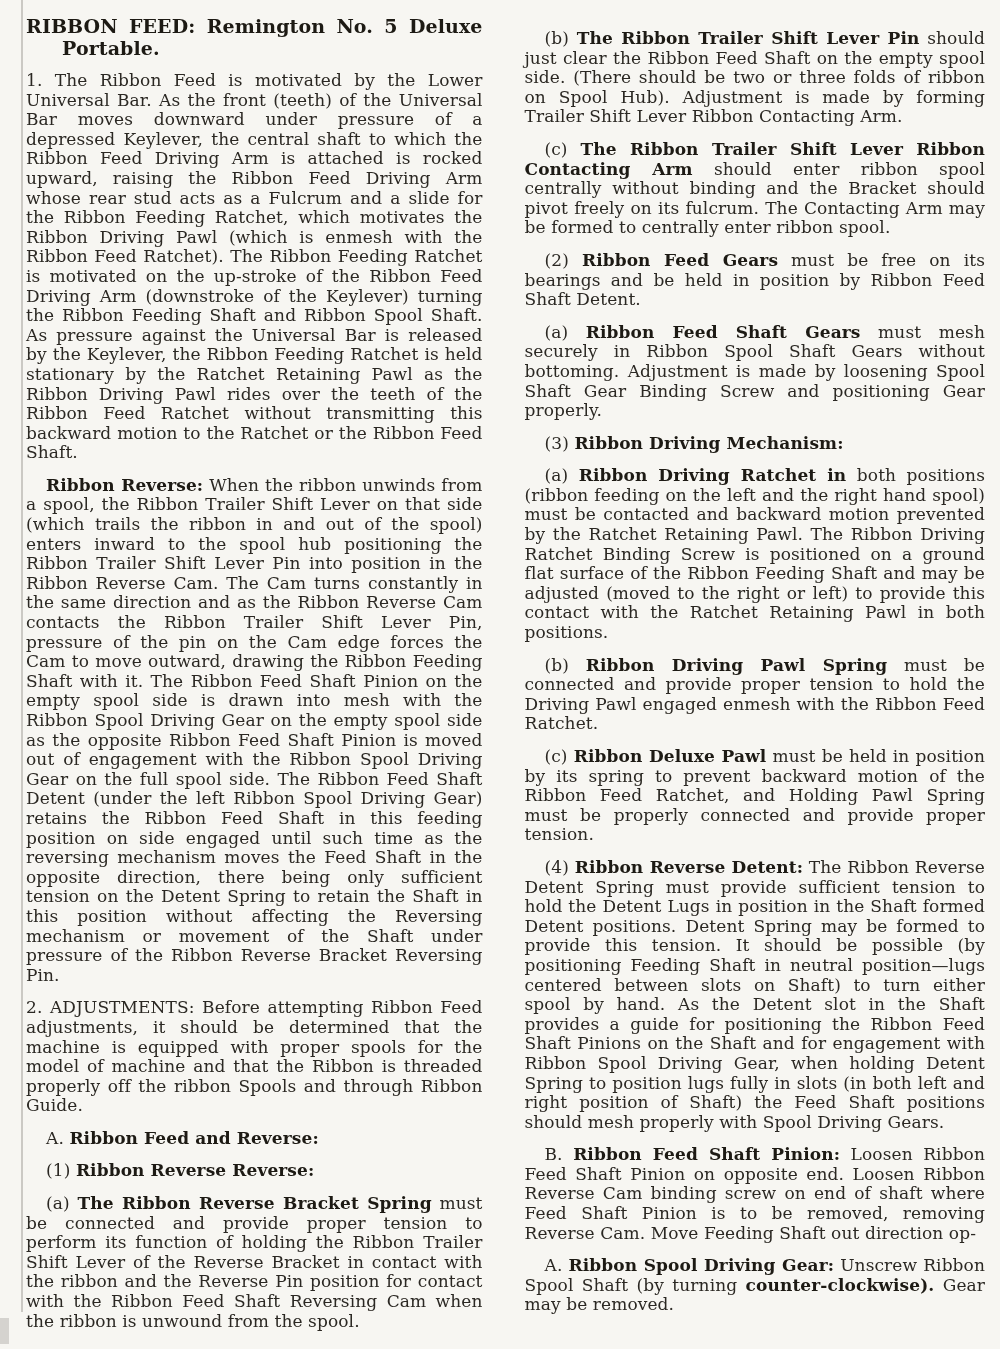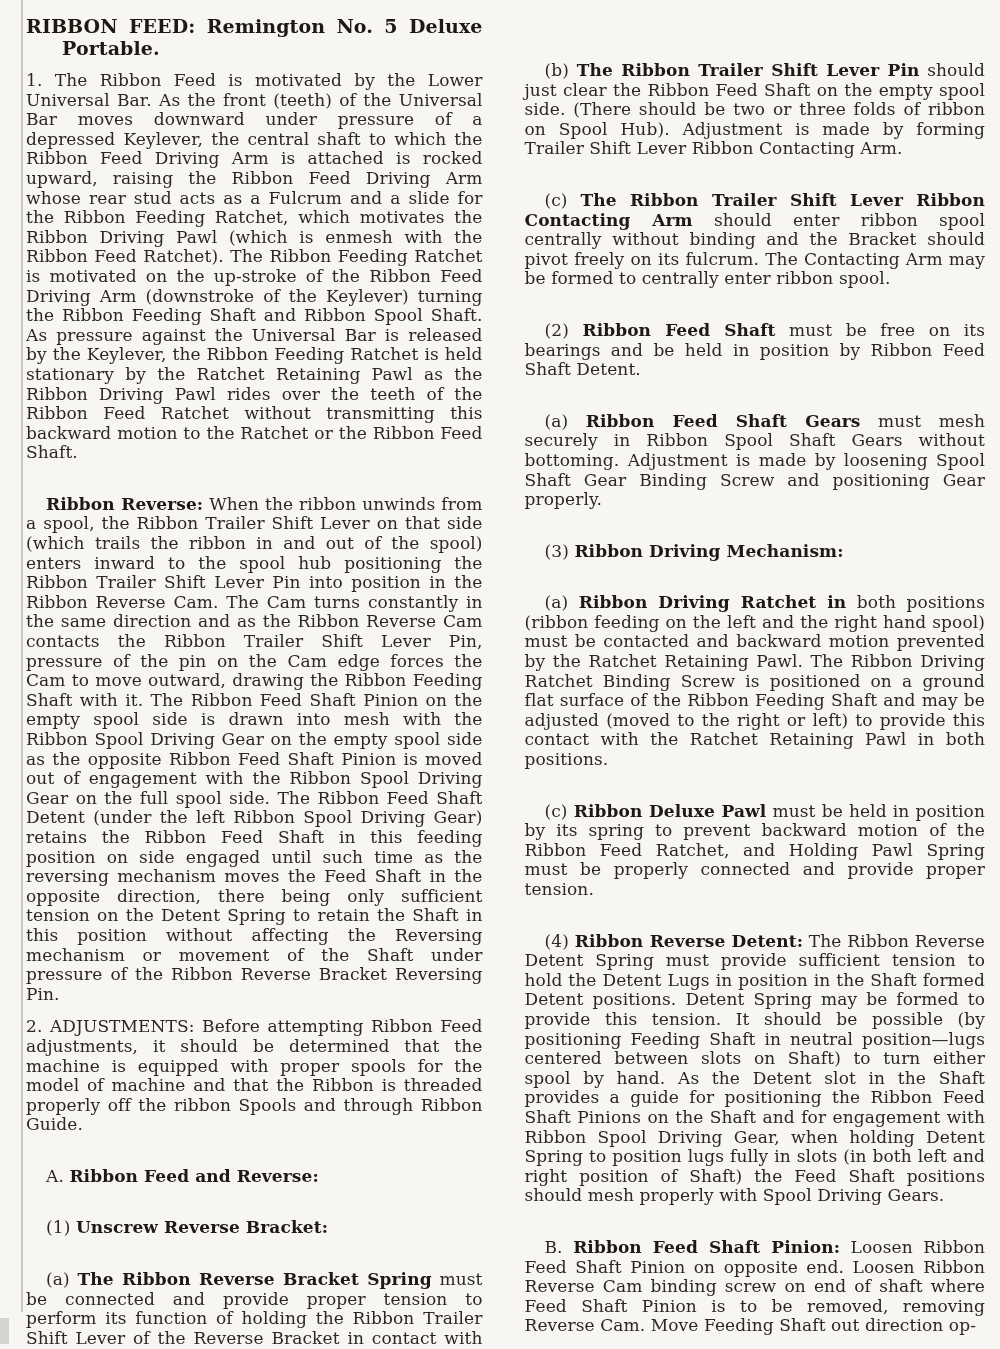--- a/index.html
+++ b/index.html
@@ -52,45 +52,46 @@
   p.title {
     font-weight: bold;
     font-size: 19px;
     line-height: 22px;
     padding-left: 36px;
     text-indent: -36px;
     margin-bottom: 12px;
     color: #201d17;
   }
   p.flush  { text-indent: 0; }
-  p.indent { text-indent: 20px; margin-top: 32px; }
+  p.indent { text-indent: 20px; }
   b { font-weight: bold; color: #1d1a14; }
 </style>
 </head>
 <body>
 
 <div class="page">
   <div class="scan-line"></div>
   <div class="scan-smudge"></div>
   <div class="cols" id="columns-container">
       <div class="col col-left">
         <p class="title"><b>RIBBON FEED: Remington No. 5 Deluxe Portable.</b></p>
         <p class="flush"><span>1.  The Ribbon Feed is motivated by the Lower Universal Bar. As the front (teeth) of the Universal Bar moves downward under pressure of a depressed Keylever, the central shaft to which the Ribbon Feed Driving Arm is attached is rocked upward, raising the Ribbon Feed Driving Arm whose rear stud acts as a Fulcrum and a slide for the Ribbon Feeding Ratchet, which motivates the Ribbon Driving Pawl (which is enmesh with the Ribbon Feed Ratchet). The Ribbon Feeding Ratchet is motivated on the up-stroke of the Ribbon Feed Driving Arm (downstroke of the Keylever) turning the Ribbon Feeding Shaft and Ribbon Spool Shaft. As pressure against the Universal Bar is released by the Keylever, the Ribbon Feeding Ratchet is held stationary by the Ratchet Retaining Pawl as the Ribbon Driving Pawl rides over the teeth of the Ribbon Feed Ratchet without transmitting this backward motion to the Ratchet or the Ribbon Feed Shaft.</span></p>
         <p class="indent"><b>Ribbon Reverse:</b><span> When the ribbon unwinds from a spool, the Ribbon Trailer Shift Lever on that side (which trails the ribbon in and out of the spool) enters inward to the spool hub positioning the Ribbon Trailer Shift Lever Pin into position in the Ribbon Reverse Cam. The Cam turns constantly in the same direction and as the Ribbon Reverse Cam contacts the Ribbon Trailer Shift Lever Pin, pressure of the pin on the Cam edge forces the Cam to move outward, drawing the Ribbon Feeding Shaft with it. The Ribbon Feed Shaft Pinion on the empty spool side is drawn into mesh with the Ribbon Spool Driving Gear on the empty spool side as the opposite Ribbon Feed Shaft Pinion is moved out of engagement with the Ribbon Spool Driving Gear on the full spool side. The Ribbon Feed Shaft Detent (under the left Ribbon Spool Driving Gear) retains the Ribbon Feed Shaft in this feeding position on side engaged until such time as the reversing mechanism moves the Feed Shaft in the opposite direction, there being only sufficient tension on the Detent Spring to retain the Shaft in this position without affecting the Reversing mechanism or movement of the Shaft under pressure of the Ribbon Reverse Bracket Reversing Pin.</span></p>
         <p class="flush"><span>2.  ADJUSTMENTS:  Before attempting Ribbon Feed adjustments, it should be determined that the machine is equipped with proper spools for the model of machine and that the Ribbon is threaded properly off the ribbon Spools and through Ribbon Guide.</span></p>
         <p class="indent"><span>A.  </span><b>Ribbon Feed and Reverse:</b></p>
-        <p class="indent"><span>(1)  </span><b>Unscrew Reverse Bracket:</b></p>
+        <p class="indent"><span>(1)  </span><b>Ribbon Reverse Reverse:</b></p>
         <p class="indent"><span>(a)  </span><b>The Ribbon Reverse Bracket Spring</b><span> must be connected and provide proper tension to perform its function of holding the Ribbon Trailer Shift Lever of the Reverse Bracket in contact with the ribbon and the Reverse Pin position for contact with the Ribbon Feed Shaft Reversing Cam when the ribbon is unwound from the spool.</span></p>
       </div>
       <div class="col col-right">
         <p class="indent"><span>(b)  </span><b>The Ribbon Trailer Shift Lever Pin</b><span> should just clear the Ribbon Feed Shaft on the empty spool side. (There should be two or three folds of ribbon on Spool Hub). Adjustment is made by forming Trailer Shift Lever Ribbon Contacting Arm.</span></p>
         <p class="indent"><span>(c)  </span><b>The Ribbon Trailer Shift Lever Ribbon Contacting Arm</b><span> should enter ribbon spool centrally without binding and the Bracket should pivot freely on its fulcrum. The Contacting Arm may be formed to centrally enter ribbon spool.</span></p>
-        <p class="indent"><span>(2)  </span><b>Ribbon Feed Shaft</b><span> must be free on its bearings and be held in position by Ribbon Feed Shaft Detent.</span></p>
+        <p class="indent"><span>(2)  </span><b>Ribbon Feed Gears</b><span> must be free on its bearings and be held in position by Ribbon Feed Shaft Detent.</span></p>
         <p class="indent"><span>(a)  </span><b>Ribbon Feed Shaft Gears</b><span> must mesh securely in Ribbon Spool Shaft Gears without bottoming. Adjustment is made by loosening Spool Shaft Gear Binding Screw and positioning Gear properly.</span></p>
         <p class="indent"><span>(3)  </span><b>Ribbon Driving Mechanism:</b></p>
         <p class="indent"><span>(a)  </span><b>Ribbon Driving Ratchet in</b><span> both positions (ribbon feeding on the left and the right hand spool) must be contacted and backward motion prevented by the Ratchet Retaining Pawl. The Ribbon Driving Ratchet Binding Screw is positioned on a ground flat surface of the Ribbon Feeding Shaft and may be adjusted (moved to the right or left) to provide this contact with the Ratchet Retaining Pawl in both positions.</span></p>
+        <p class="indent"><span>(b)  </span><b>Ribbon Driving Pawl Spring</b><span> must be connected and provide proper tension to hold the Driving Pawl engaged enmesh with the Ribbon Feed Ratchet.</span></p>
         <p class="indent"><span>(c)  </span><b>Ribbon Deluxe Pawl</b><span> must be held in position by its spring to prevent backward motion of the Ribbon Feed Ratchet, and Holding Pawl Spring must be properly connected and provide proper tension.</span></p>
         <p class="indent"><span>(4)  </span><b>Ribbon Reverse Detent:</b><span> The Ribbon Reverse Detent Spring must provide sufficient tension to hold the Detent Lugs in position in the Shaft formed Detent positions. Detent Spring may be formed to provide this tension. It should be possible (by positioning Feeding Shaft in neutral position—lugs centered between slots on Shaft) to turn either spool by hand. As the Detent slot in the Shaft provides a guide for positioning the Ribbon Feed Shaft Pinions on the Shaft and for engagement with Ribbon Spool Driving Gear, when holding Detent Spring to position lugs fully in slots (in both left and right position of Shaft) the Feed Shaft positions should mesh properly with Spool Driving Gears.</span></p>
         <p class="indent"><span>B.  </span><b>Ribbon Feed Shaft Pinion:</b><span> Loosen Ribbon Feed Shaft Pinion on opposite end. Loosen Ribbon Reverse Cam binding screw on end of shaft where Feed Shaft Pinion is to be removed, removing Reverse Cam. Move Feeding Shaft out direction op-</span></p>
         <p class="indent"><span>A.  </span><b>Ribbon Spool Driving Gear:</b><span> Unscrew Ribbon Spool Shaft (by turning </span><b>counter-clockwise).</b><span> Gear may be removed.</span></p>
       </div>
     </div>
 </div>
 
 </body></html>

